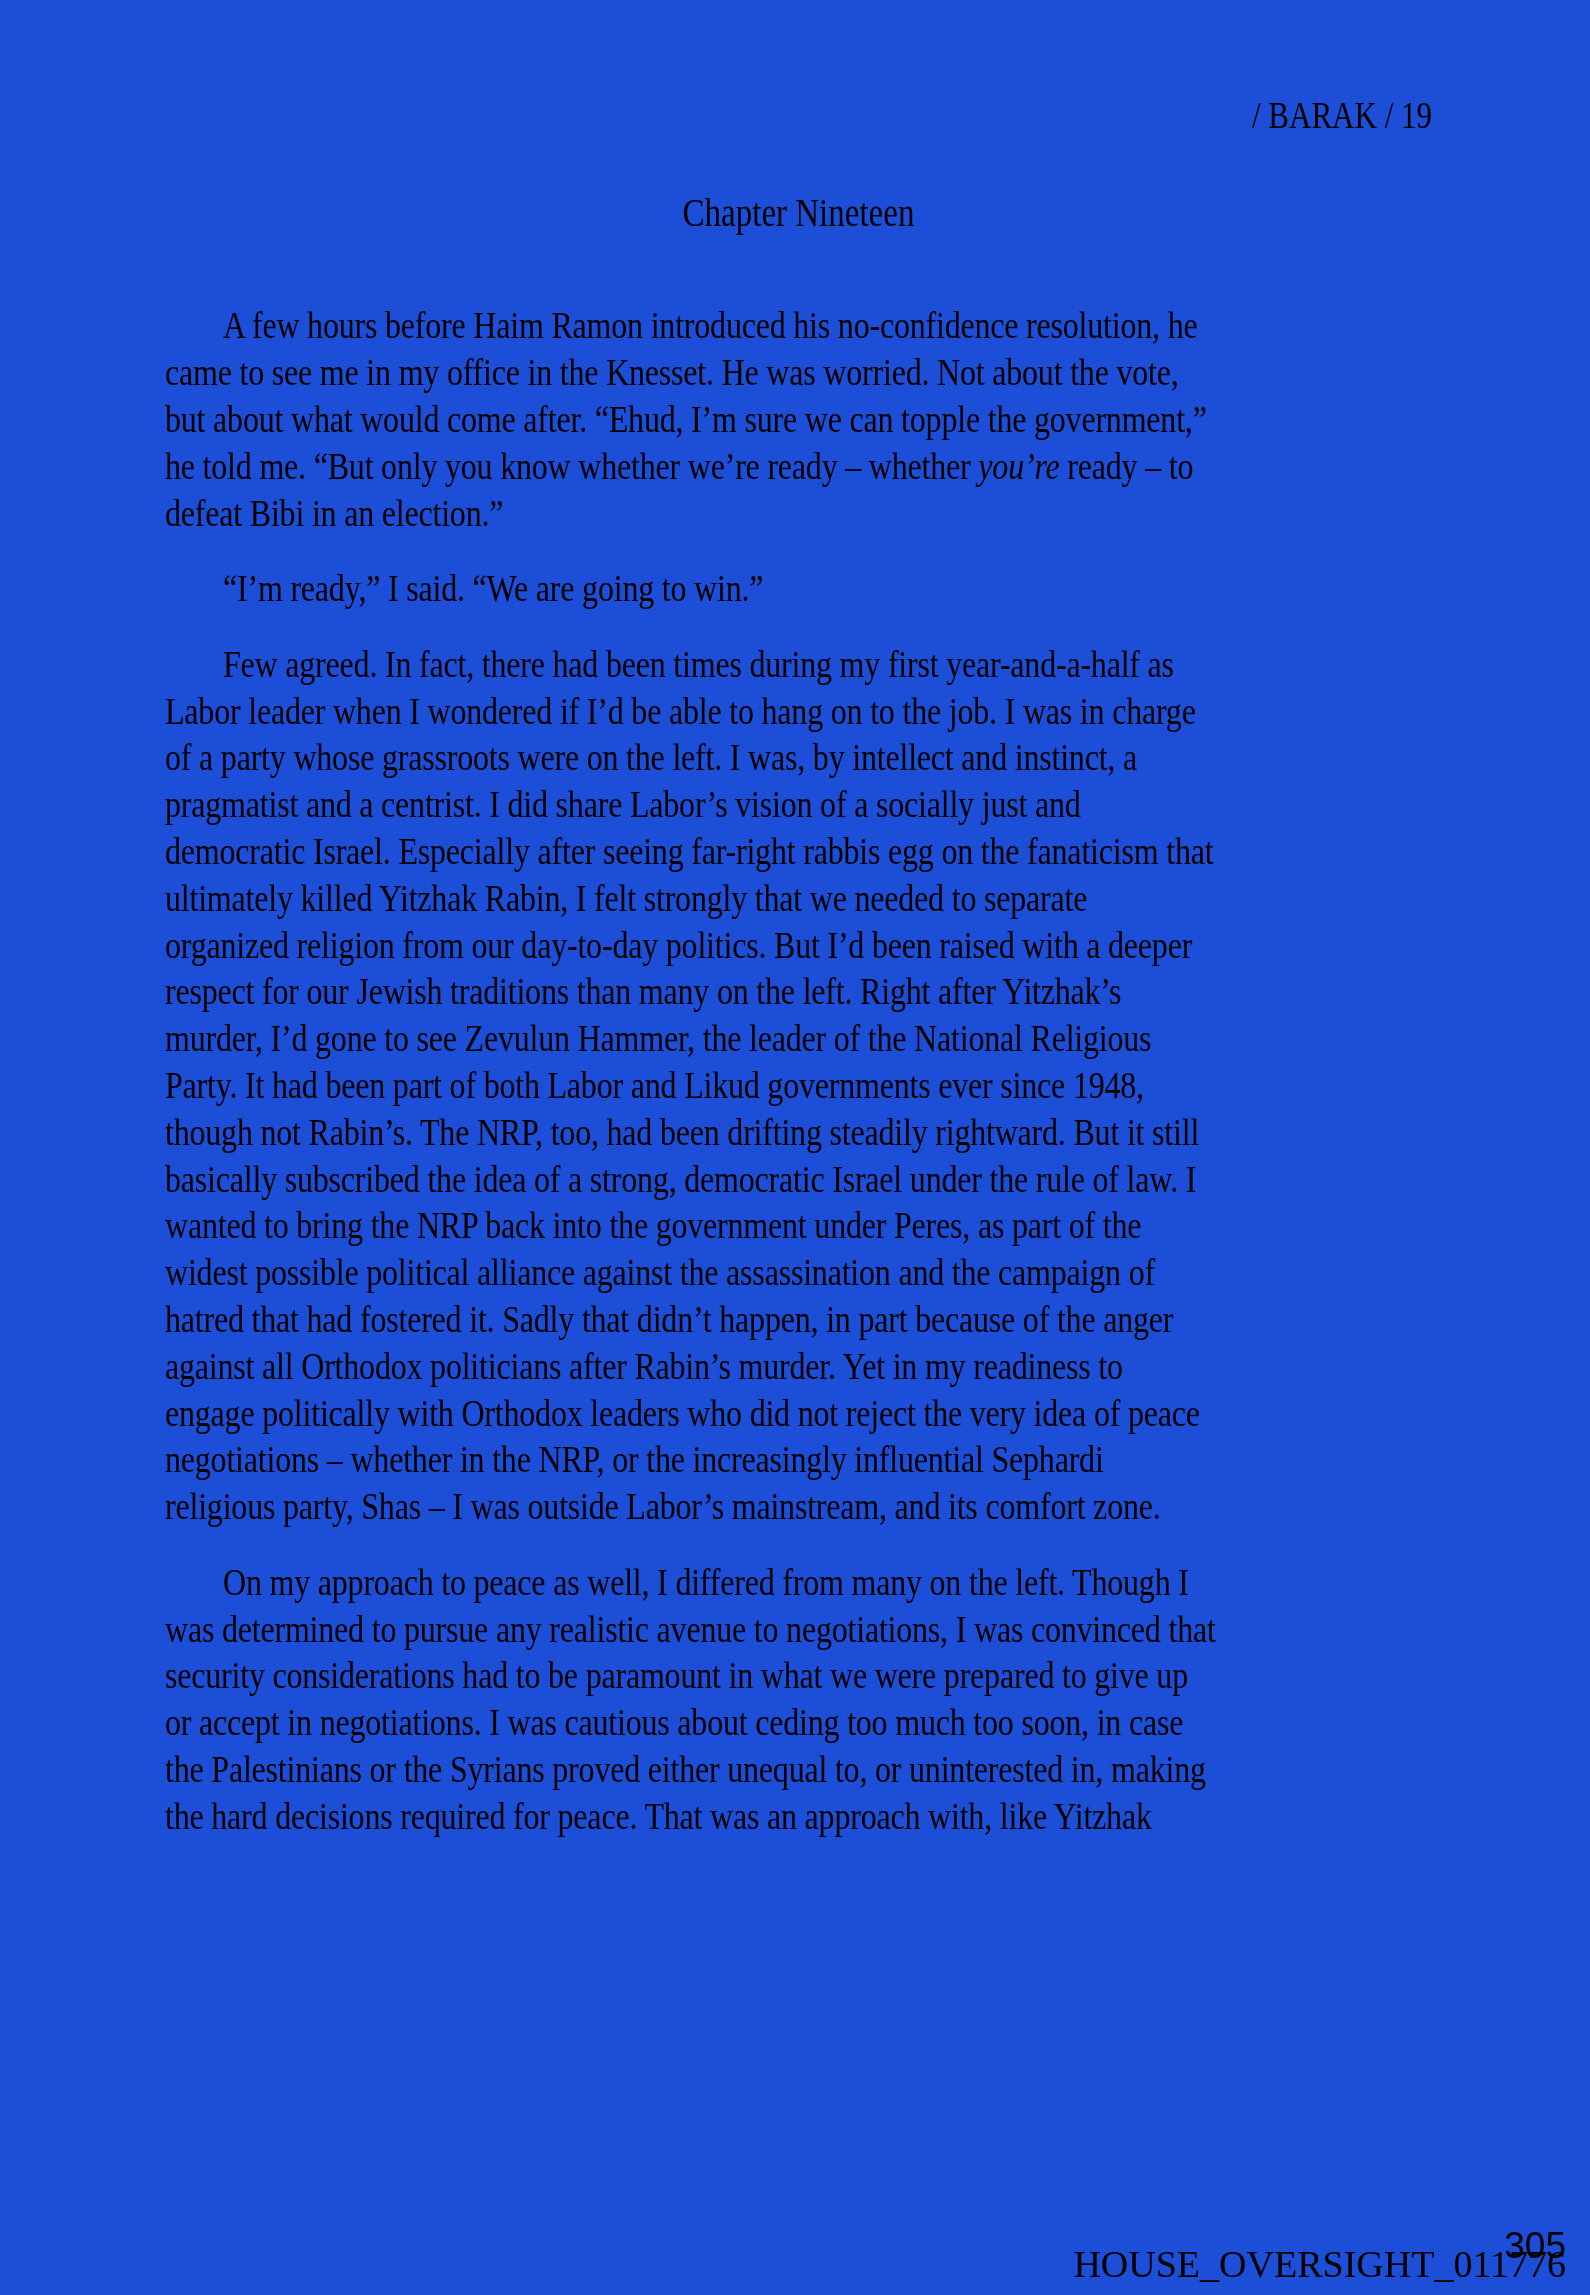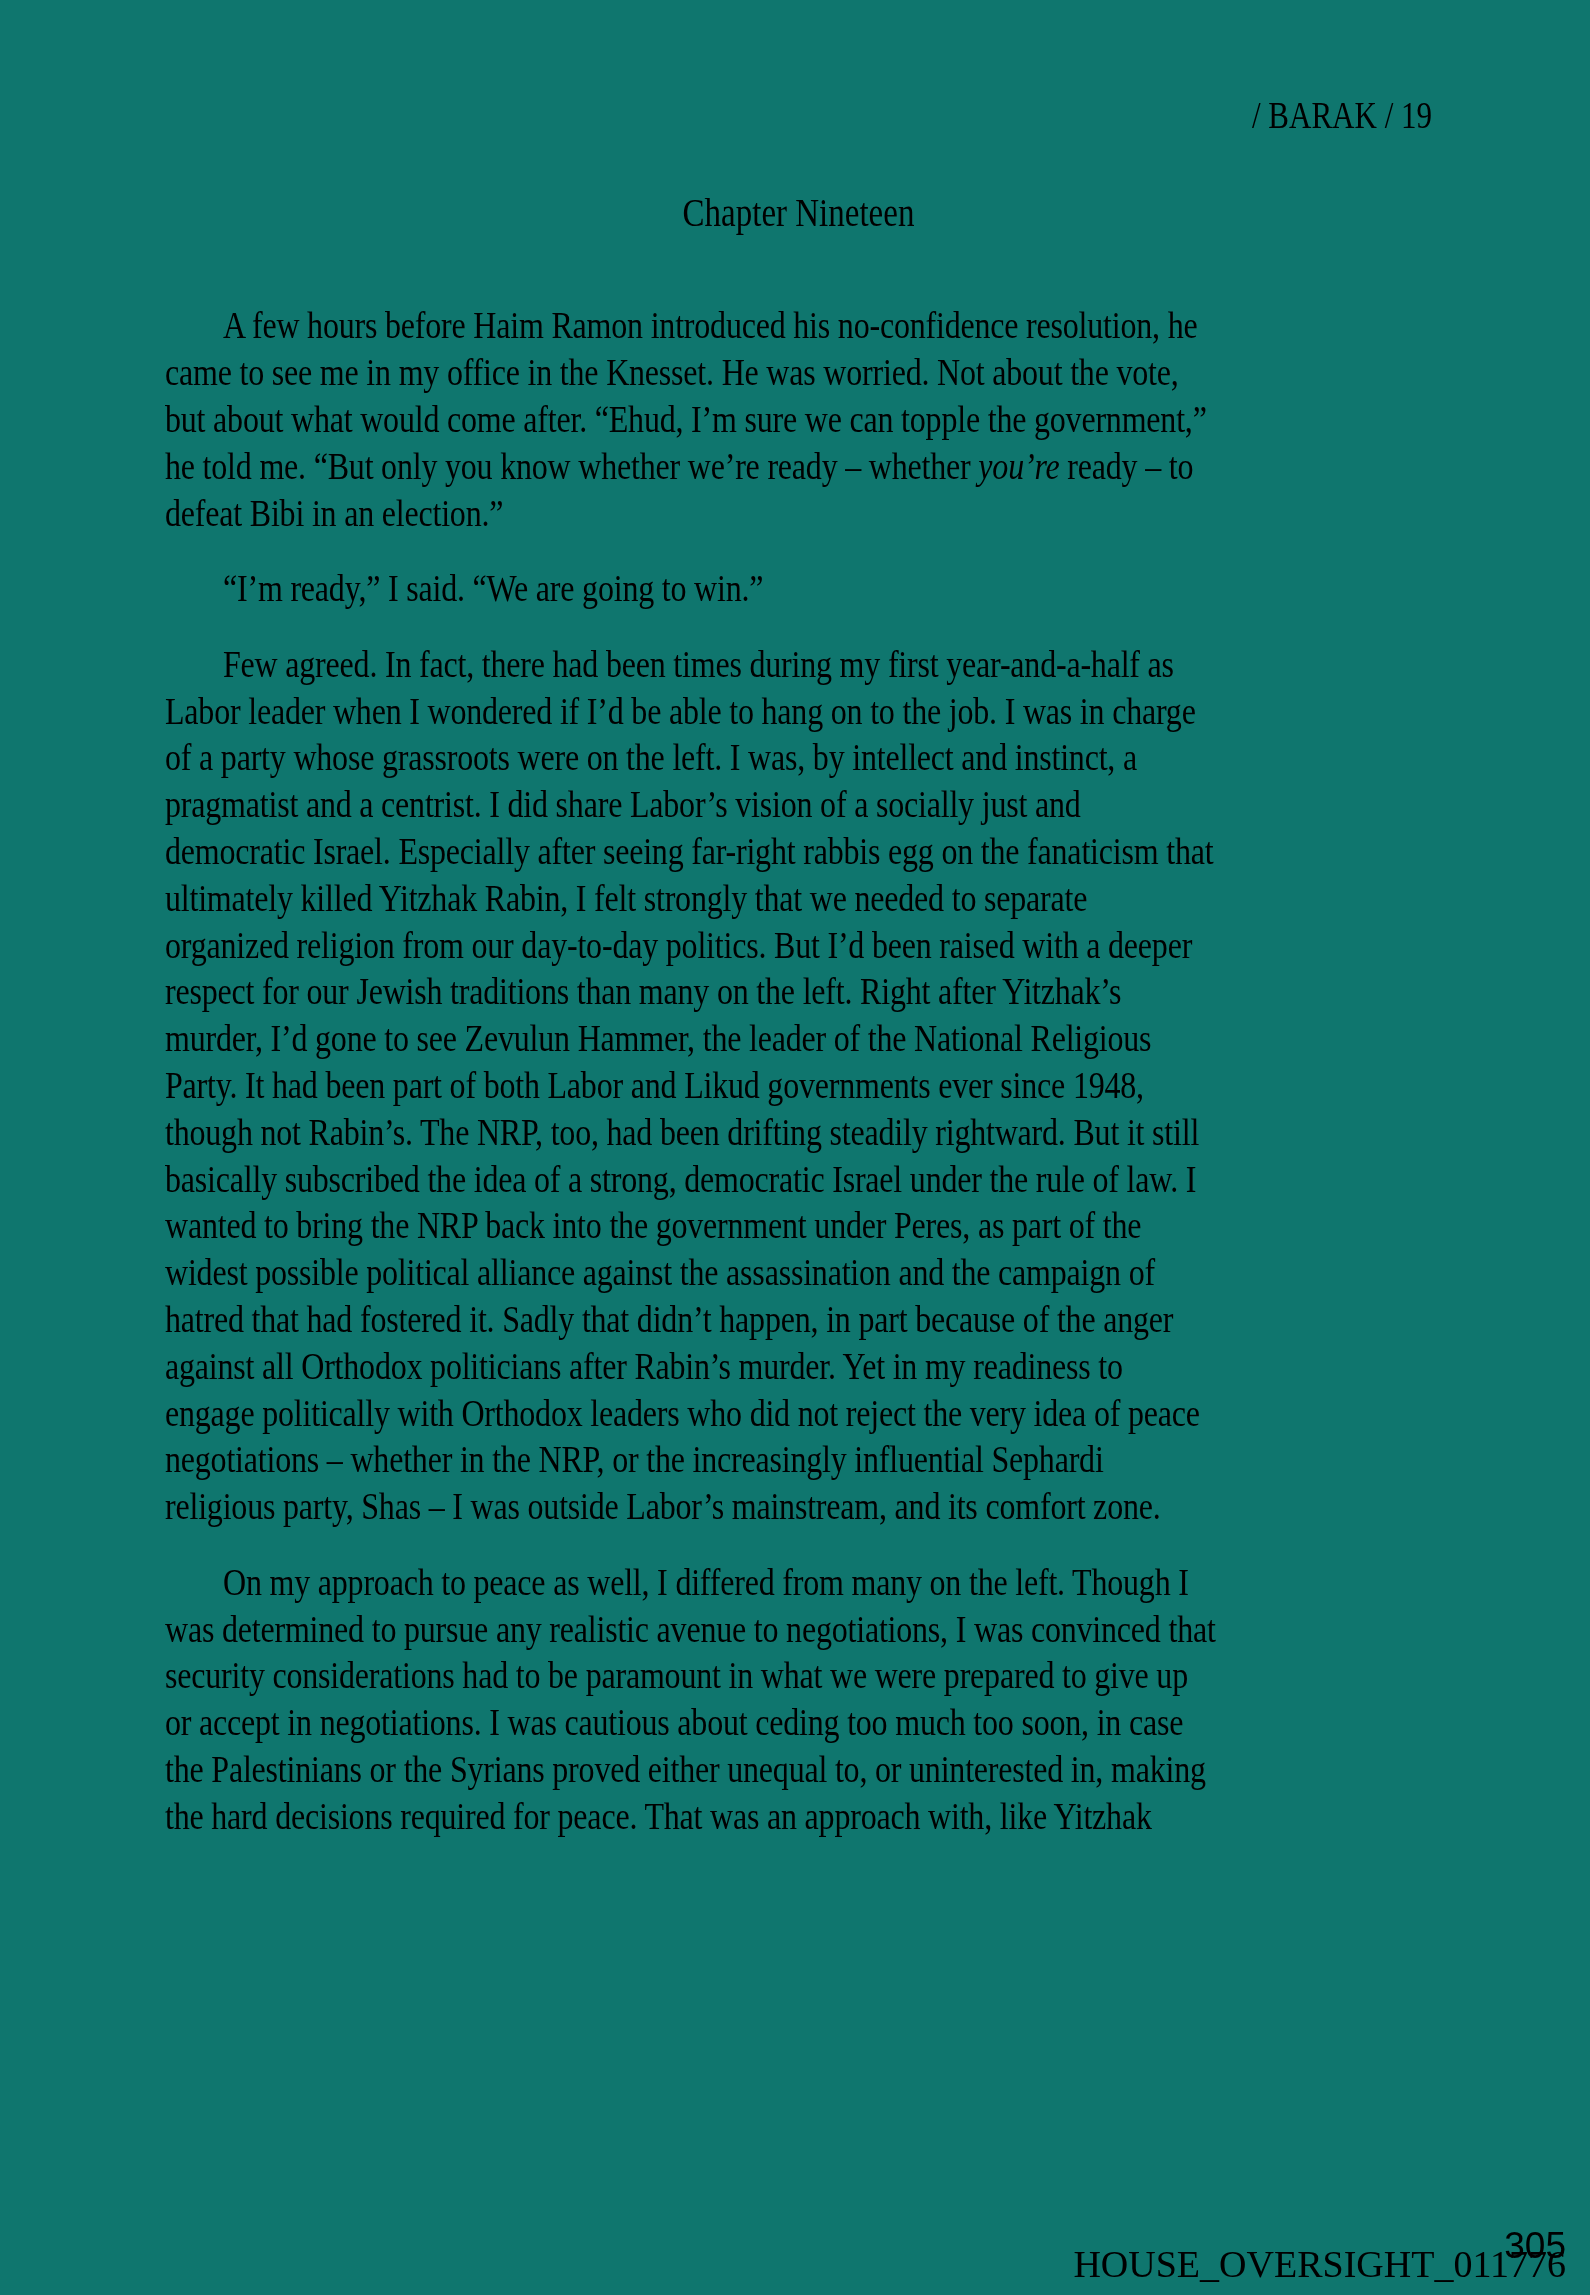--- a/index.html
+++ b/index.html
@@ -4,21 +4,21 @@
 <style>
   html, body {
     margin: 0;
     padding: 0;
     background: #ffffff;
   }
   .page {
     position: relative;
     width: 1591px;
     height: 2295px;
-    background: #0f766e;
+    background: #1d4ed8;
     color: #000000;
     overflow: hidden;
   }
   
   .stretch {
     position: absolute;
     left: 0;
     top: 0;
     width: 1591px;
     transform: scaleY(1.2);

